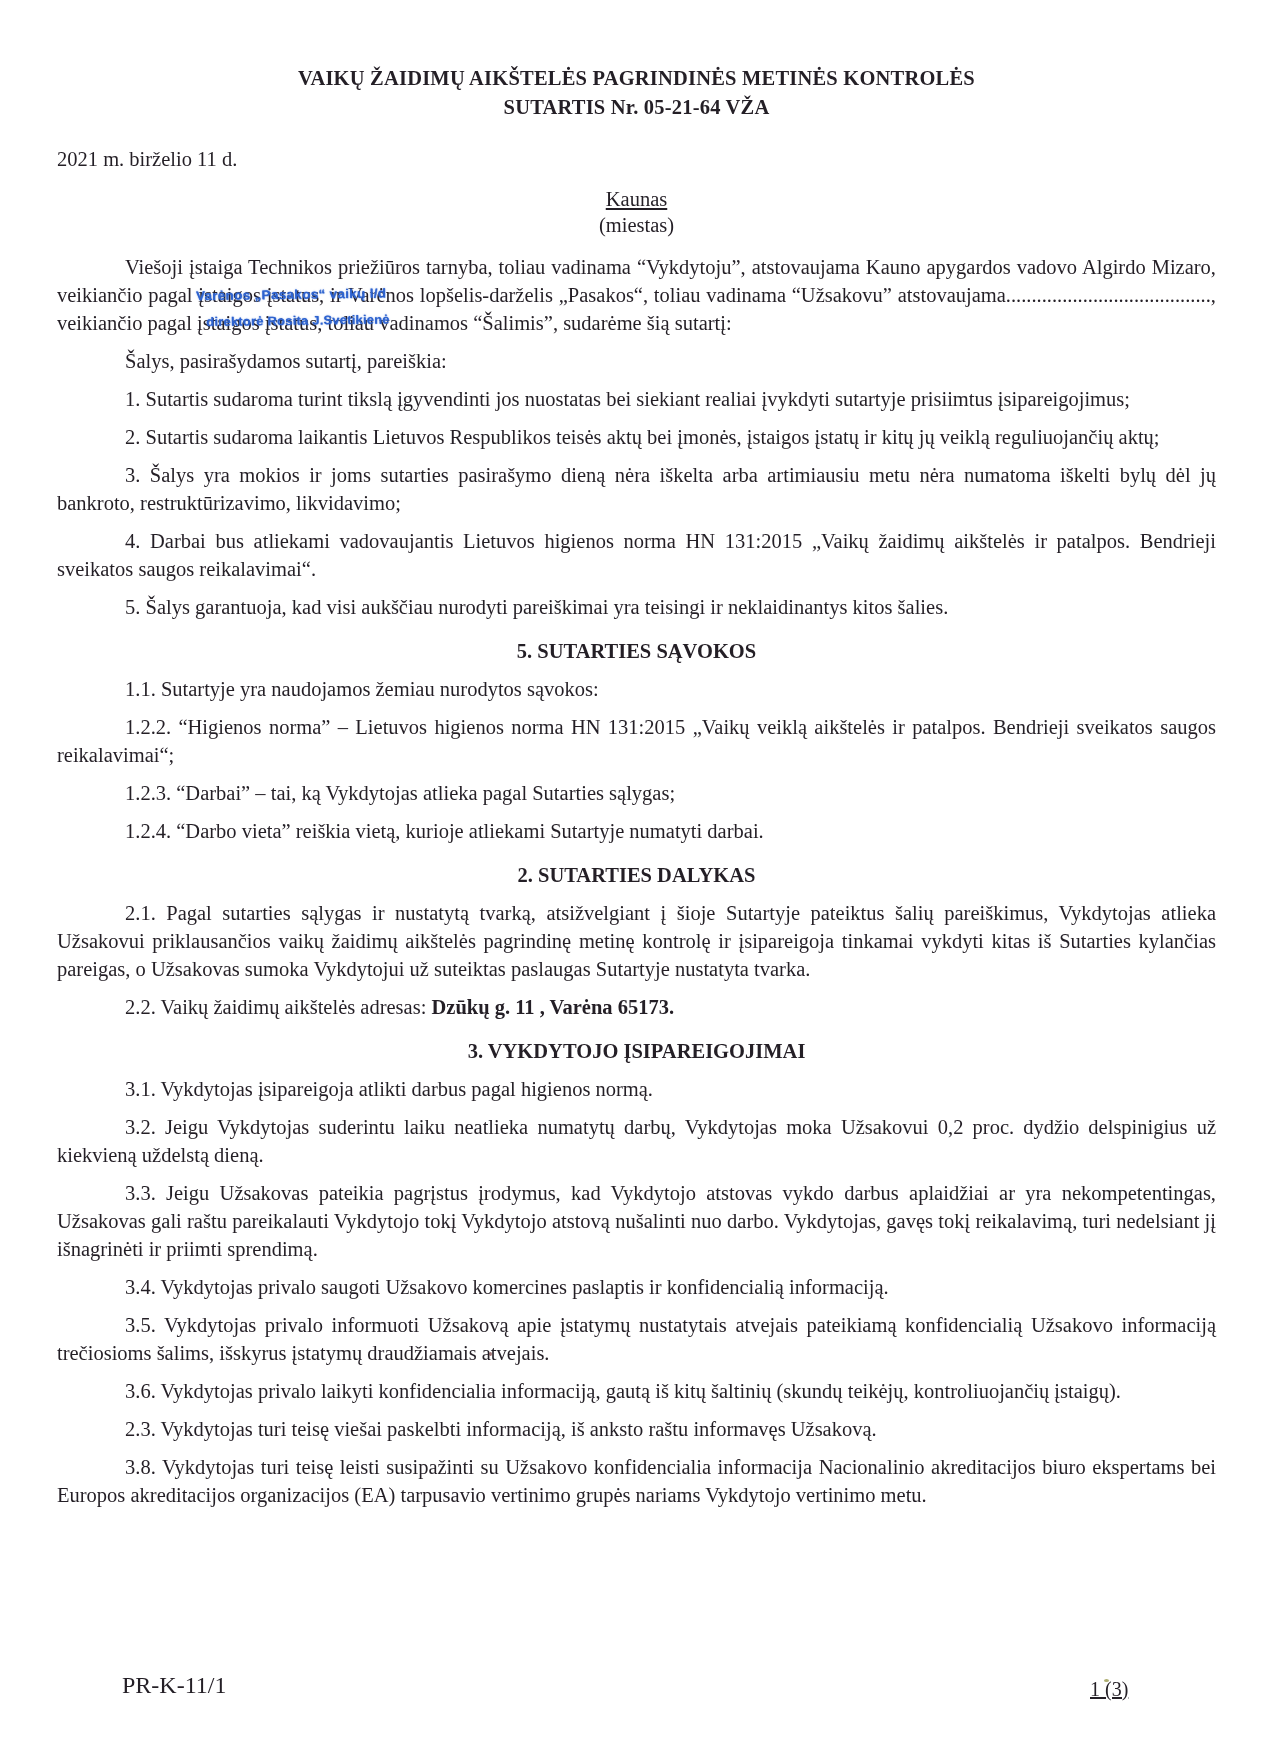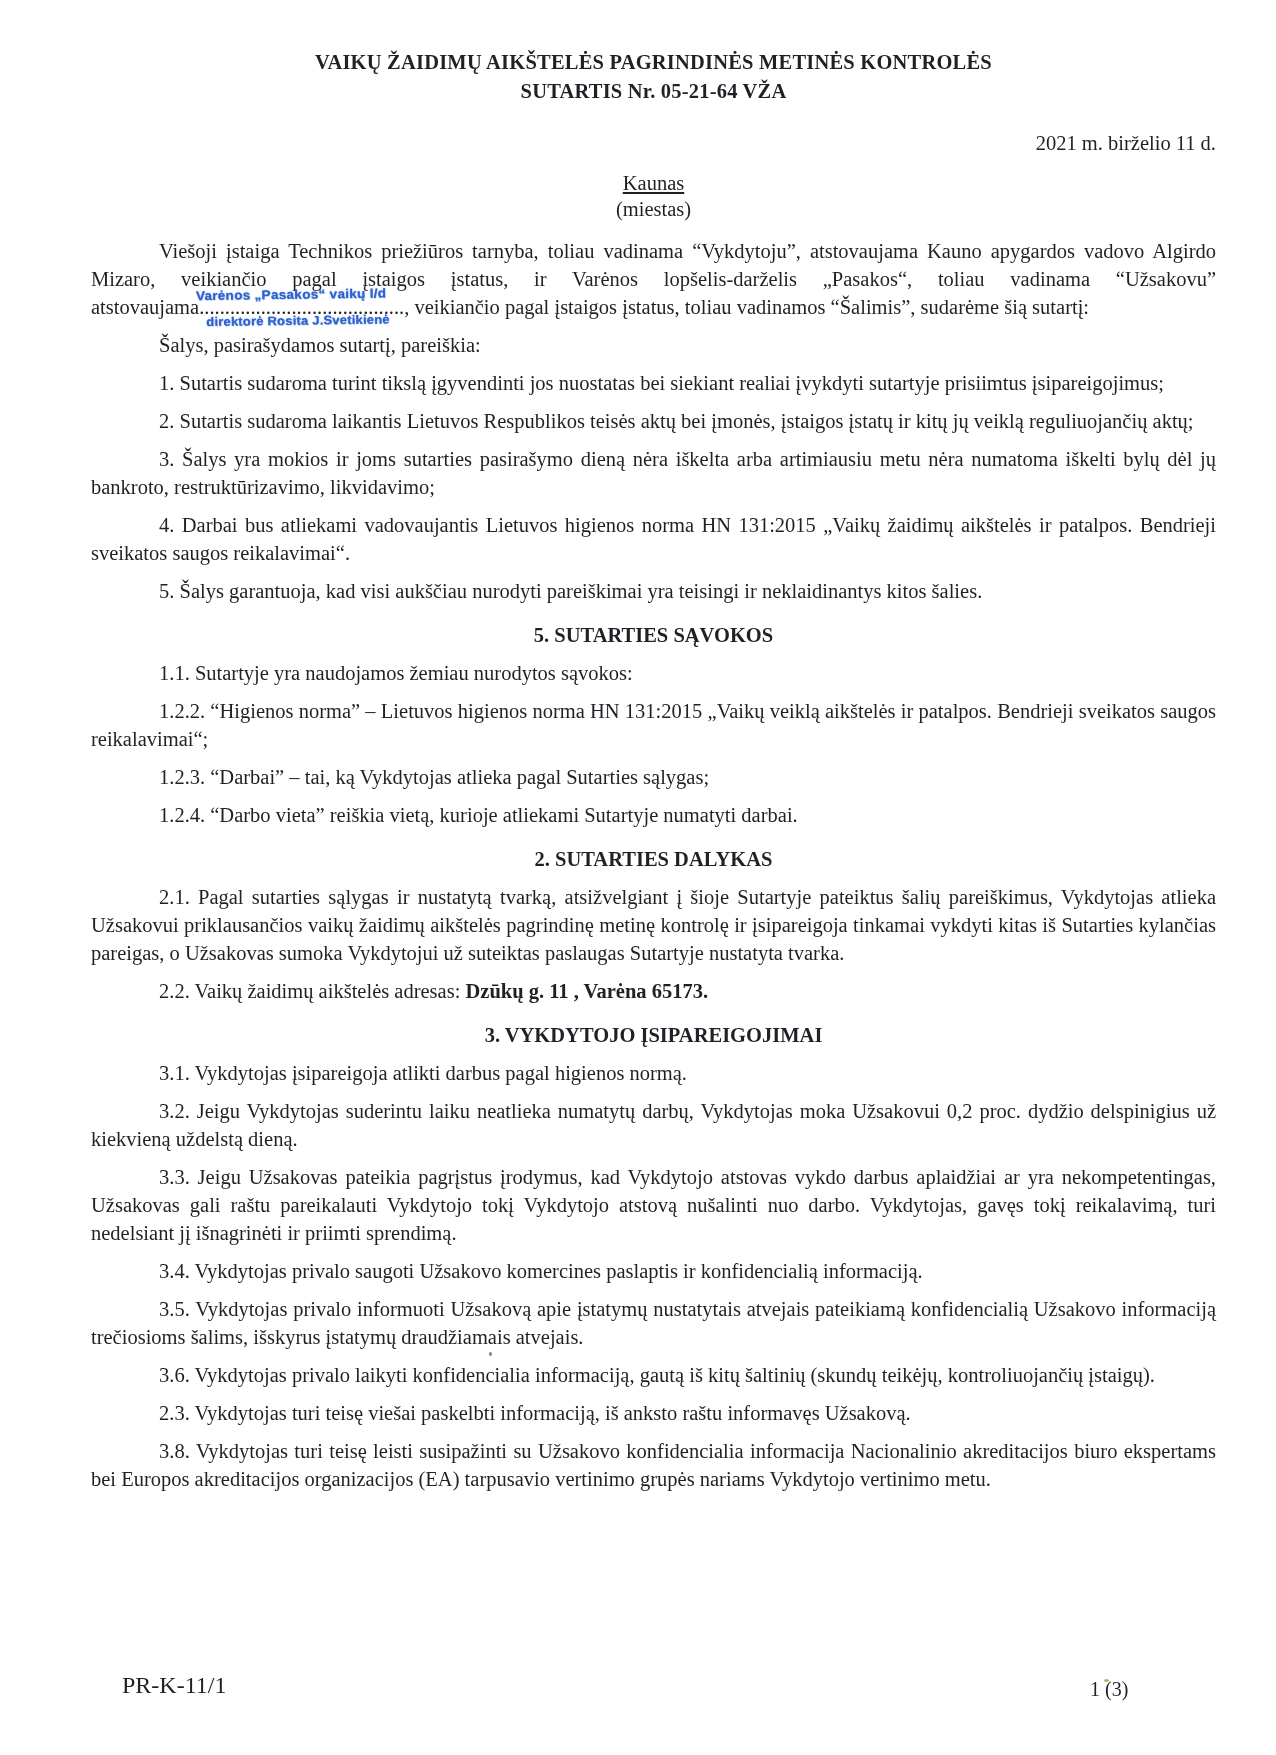--- a/index.html
+++ b/index.html
@@ -6,37 +6,36 @@
   .page{
     position:relative;
     width:1276px;
     height:1755px;
     background:#ffffff;
     font-family:"Liberation Serif","DejaVu Serif",serif;
     color:#241f26;
     overflow:hidden;
   }
   .content{
-    padding:48px 60px 0 57px;
+    padding:64px 60px 0 57px;
     font-size:20.5px;
     line-height:28px;
-    margin-left:34px;
   }
   .doc-title{
     margin:0;
     text-align:center;
     font-weight:bold;
     font-size:20.5px;
     line-height:29px;
     letter-spacing:0.2px;
   }
   .doc-title .tline{display:block;}
   .date-line{
     margin:23px 0 0 0;
-    text-align:right;
+    text-align:left;
   }
   .place-line{
     margin:13px 0 0 0;
     text-align:center;
     line-height:26px;
   }
   .place-line .u{text-decoration:underline;}
   .place-label{
     margin:0;
     text-align:center;
@@ -83,20 +82,21 @@
     position:absolute;
     left:122px;
     top:1672px;
     font-size:24px;
   }
   .footer-right{
     position:absolute;
     left:1090px;
     top:1678px;
     font-size:20px;
+    text-decoration:underline;
   }
   .speck-green{
     position:absolute;
     left:1104px;
     top:1679px;
     width:5px;height:3px;
     background:#9a9a4e;
     border-radius:50%;
     opacity:0.8;
   }

